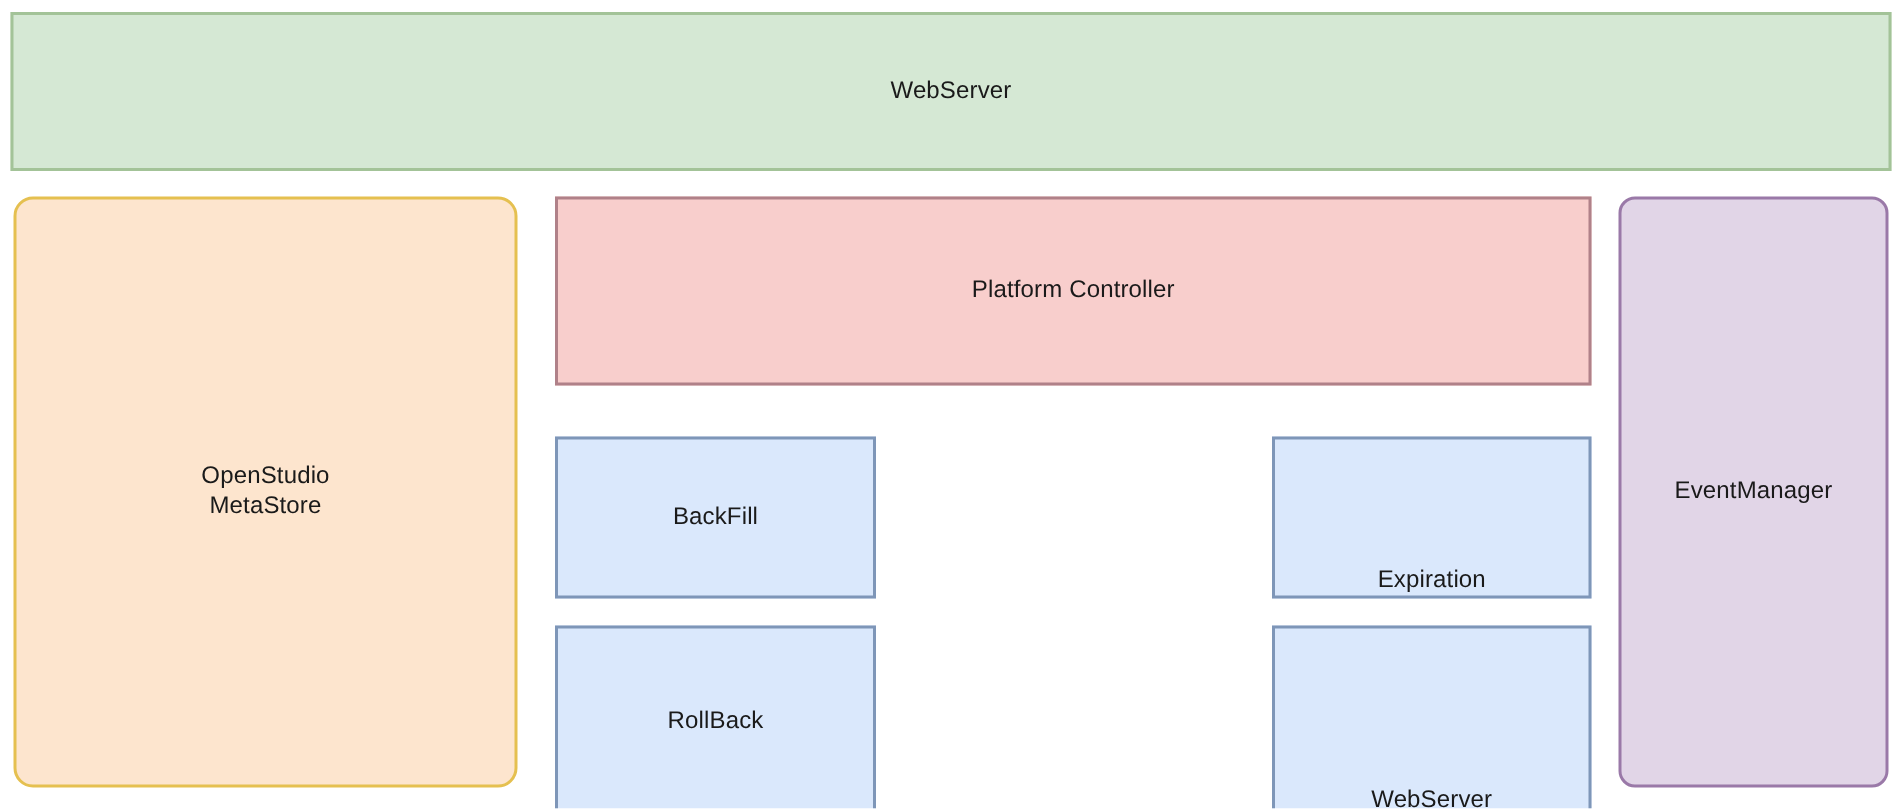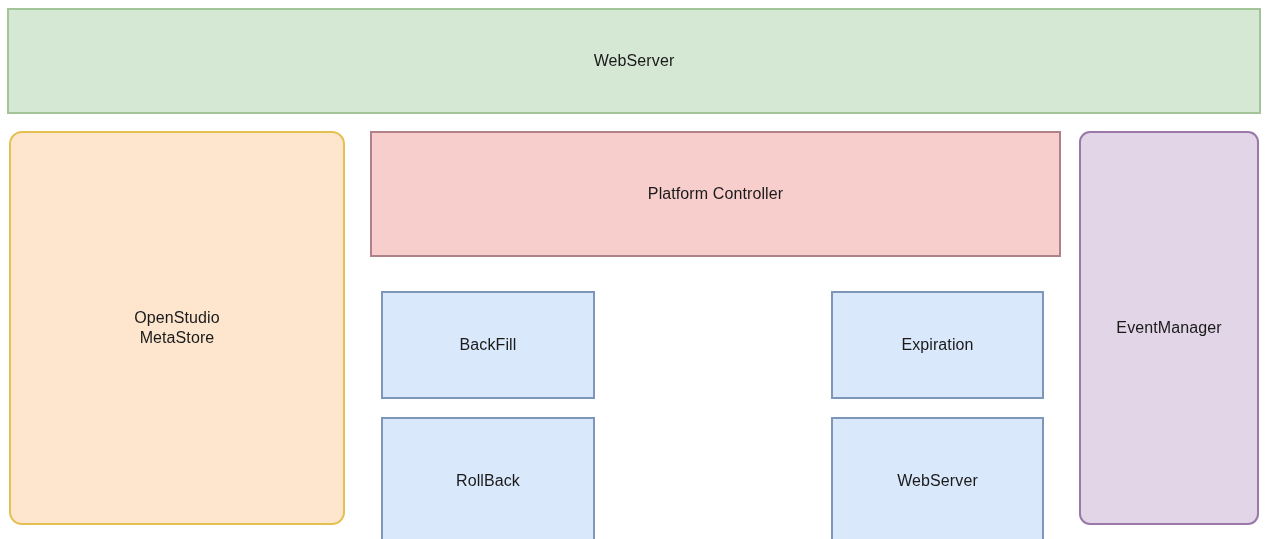--- a/index.html
+++ b/index.html
@@ -61,25 +61,24 @@
     width: 691px; height: 126px;
     background: #f8cecc;
     border-color: #b08189;
   }
 
   
   .n-service {
     background: #dae8fc;
     border-color: #7e96b8;
     border-width: 2px;
-    margin-left: 11px;
   }
   .svc-c1 { left: 370px; width: 214px; }
   .svc-c2 { left: 605px; width: 217px; }
-  .svc-c3 { left: 820px; width: 213px; }
+  .svc-c3 { left: 848px; width: 213px; align-items: flex-end; }
   .svc-r1 { top: 291px; height: 108px; }
   .svc-r2 { top: 417px; height: 129px; }
 
   
   .n-eventmanager {
     left: 1079px; top: 131px;
     width: 180px; height: 394px;
     background: #e1d5e7;
     border-color: #9a79a8;
     border-radius: 11px;

